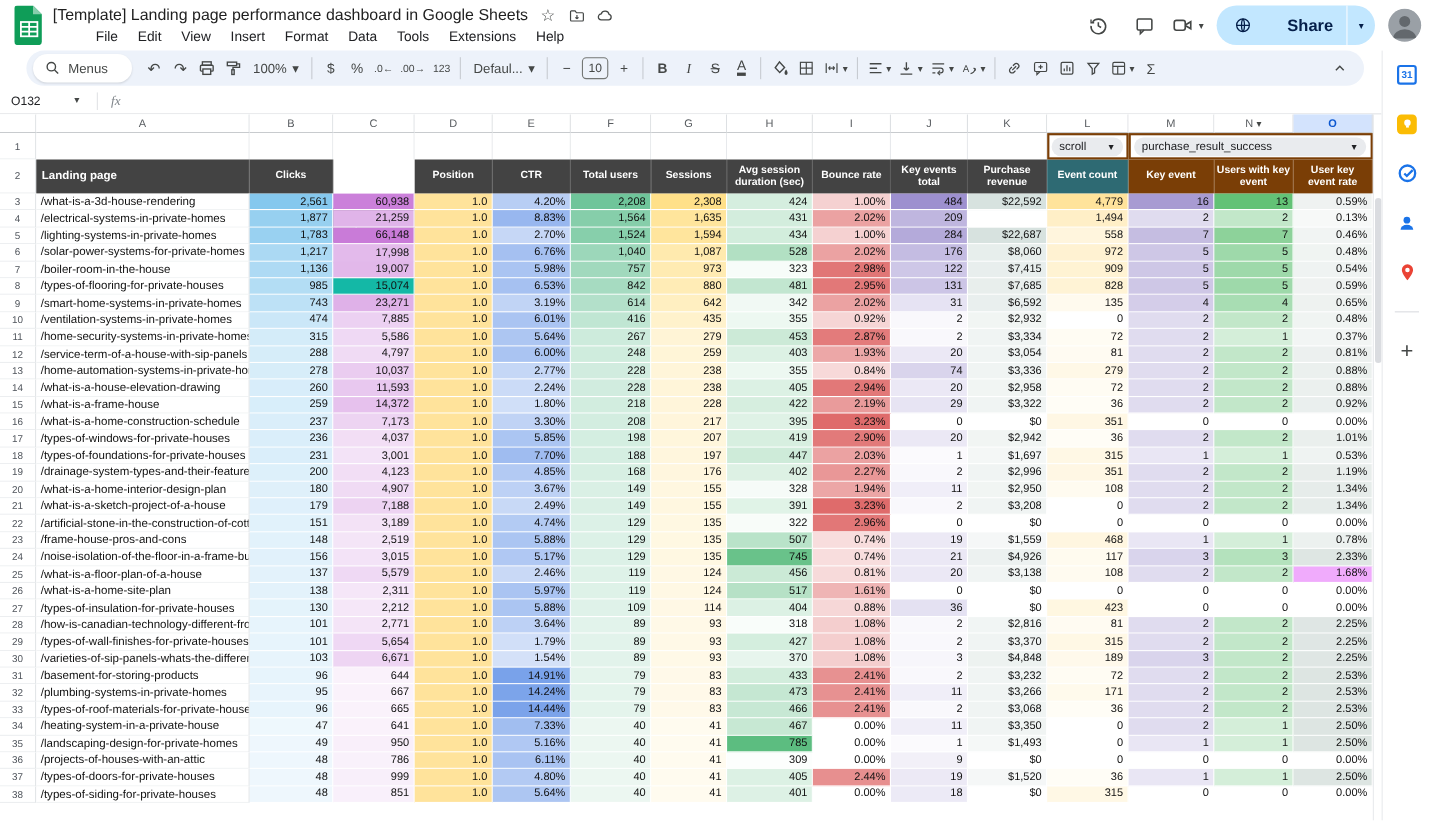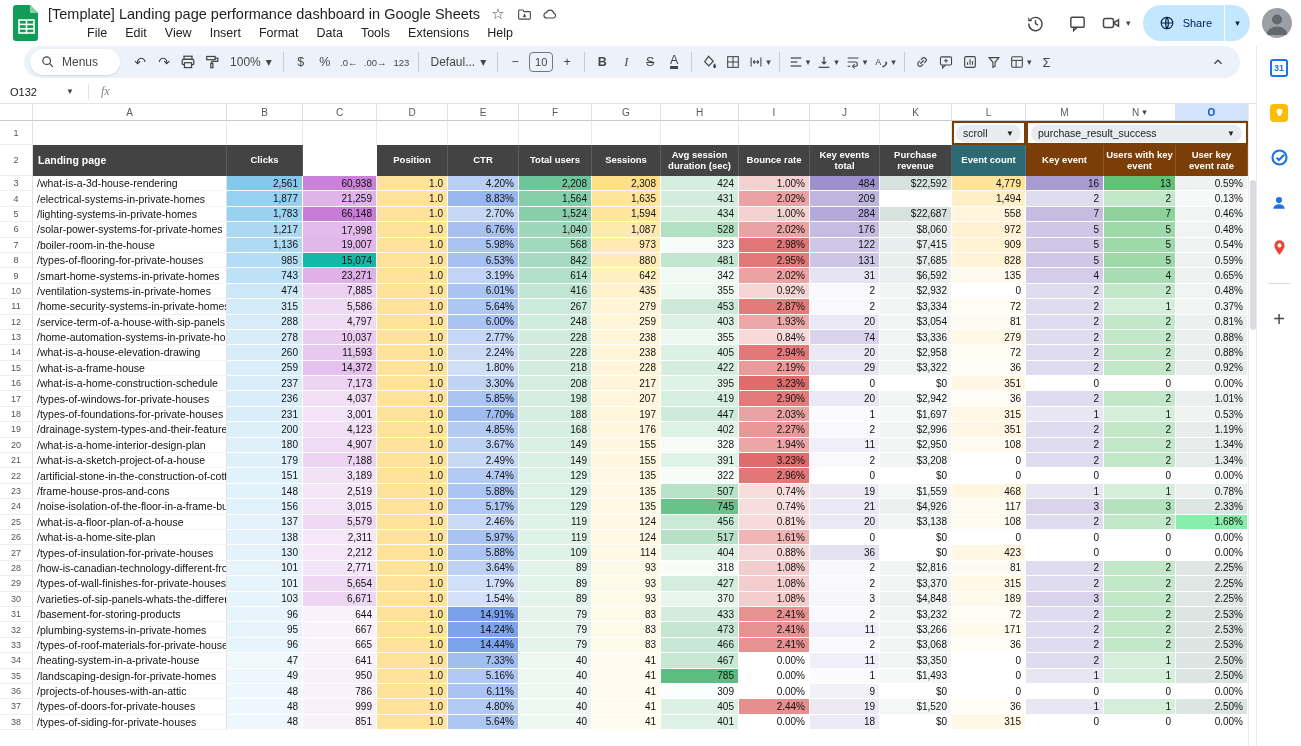--- a/index.html
+++ b/index.html
@@ -15,21 +15,21 @@
   .doc-title { font-size:14.5px; color:#1f1f1f; }
   .title-ico { width:16px; height:16px; color:#444746; display:inline-flex; align-items:center; justify-content:center; font-size:15px; }
   #menubar { display:flex; gap:4px; margin-top:2px; margin-left:-6px;justify-content:center; }
   .menu-item { font-size:12.5px; color:#202124; padding:2px 7px; border-radius:9px; cursor:default; }
   .topbar-right { position:absolute; right:9px; top:5px; display:flex; align-items:center; gap:6px; }
   .tb-action { width:36px; height:36px; border-radius:50%; display:flex; align-items:center; justify-content:center; }
   .video-wrap { display:flex; align-items:center; }
   .caret { font-size:9px; color:#444746; }
   .share-btn { height:36px; background:#c2e7ff; border-radius:18px; display:flex; align-items:center; margin-left:6px; }
   .share-main { display:flex; align-items:center; gap:8px; padding:0 12px 0 16px; }
-  .share-label { font-size:11px; font-weight:normal; color:#041e49; }
+  .share-label { font-size:15px; font-weight:bold; color:#041e49;margin-left:24px; }
   .share-caret { width:26px; height:36px; display:flex; align-items:center; justify-content:center; border-left:1px solid #f8fbff; }
   .avatar { width:30px; height:30px; border-radius:50%; background:#b7bbbf; margin-left:6px; overflow:hidden; display:flex; align-items:flex-end; justify-content:center; }
 
   
   #toolbar { position:absolute; left:24px; top:46px; width:1216px; height:32px; background:#edf2fa; border-radius:16px; display:flex; align-items:center; padding:0 10px 0 6px; }
   .menus-search { height:26px; background:#fff; border-radius:13px; display:flex; align-items:center; gap:6px; padding:0 22px 0 10px; margin-right:8px; box-shadow:0 1px 2px rgba(0,0,0,.12); }
   .menus-search span { font-size:12px; color:#444746; }
   .tb-btn { min-width:24px; height:26px; padding:0 3px; display:flex; align-items:center; justify-content:center; border-radius:4px; color:#444746; }
   .tb-btn svg { display:block; }
   .tb-glyph { font-size:12.5px; color:#444746; }
@@ -510,21 +510,21 @@
         <div class="cell" style="width: 72px; flex: 0 0 72px; height: 15.4px; background: rgb(158, 217, 170);">5</div>
         <div class="cell" style="width: 72px; flex: 0 0 72px; height: 15.4px; background: rgb(240, 244, 242);">0.48%</div>
       </div>
       <div class="row" style="height: 15.4px;">
         <div class="rownum">7</div>
         <div class="cell a" style="width: 194px; flex: 0 0 194px; height: 15.4px; background: rgb(255, 255, 255);">/boiler-room-in-the-house</div>
         <div class="cell" style="width: 76px; flex: 0 0 76px; height: 15.4px; background: rgb(174, 218, 244);">1,136</div>
         <div class="cell" style="width: 74px; flex: 0 0 74px; height: 15.4px; background: rgb(226, 184, 234);">19,007</div>
         <div class="cell" style="width: 71px; flex: 0 0 71px; height: 15.4px; background: rgb(255, 227, 155);">1.0</div>
         <div class="cell" style="width: 71px; flex: 0 0 71px; height: 15.4px; background: rgb(170, 196, 242);">5.98%</div>
-        <div class="cell" style="width: 73px; flex: 0 0 73px; height: 15.4px; background: rgb(161, 217, 189);">568</div>
+        <div class="cell" style="width: 73px; flex: 0 0 73px; height: 15.4px; background: rgb(161, 217, 189);">757</div>
         <div class="cell" style="width: 69px; flex: 0 0 69px; height: 15.4px; background: rgb(255, 235, 178);">973</div>
         <div class="cell" style="width: 78px; flex: 0 0 78px; height: 15.4px; background: rgb(247, 252, 249);">323</div>
         <div class="cell" style="width: 71px; flex: 0 0 71px; height: 15.4px; background: rgb(225, 118, 118);">2.98%</div>
         <div class="cell" style="width: 70px; flex: 0 0 70px; height: 15.4px; background: rgb(206, 199, 231);">122</div>
         <div class="cell" style="width: 72px; flex: 0 0 72px; height: 15.4px; background: rgb(232, 238, 237);">$7,415</div>
         <div class="cell" style="width: 74px; flex: 0 0 74px; height: 15.4px; background: rgb(255, 243, 211);">909</div>
         <div class="cell" style="width: 78px; flex: 0 0 78px; height: 15.4px; background: rgb(206, 199, 230);">5</div>
         <div class="cell" style="width: 72px; flex: 0 0 72px; height: 15.4px; background: rgb(158, 217, 170);">5</div>
         <div class="cell" style="width: 72px; flex: 0 0 72px; height: 15.4px; background: rgb(239, 243, 242);">0.54%</div>
       </div>
@@ -843,21 +843,21 @@
         <div class="cell" style="width: 71px; flex: 0 0 71px; height: 15.4px; background: rgb(201, 217, 246);">2.46%</div>
         <div class="cell" style="width: 73px; flex: 0 0 73px; height: 15.4px; background: rgb(222, 242, 232);">119</div>
         <div class="cell" style="width: 69px; flex: 0 0 69px; height: 15.4px; background: rgb(255, 248, 228);">124</div>
         <div class="cell" style="width: 78px; flex: 0 0 78px; height: 15.4px; background: rgb(203, 234, 214);">456</div>
         <div class="cell" style="width: 71px; flex: 0 0 71px; height: 15.4px; background: rgb(247, 218, 218);">0.81%</div>
         <div class="cell" style="width: 70px; flex: 0 0 70px; height: 15.4px; background: rgb(235, 232, 245);">20</div>
         <div class="cell" style="width: 72px; flex: 0 0 72px; height: 15.4px; background: rgb(240, 244, 243);">$3,138</div>
         <div class="cell" style="width: 74px; flex: 0 0 74px; height: 15.4px; background: rgb(255, 251, 240);">108</div>
         <div class="cell" style="width: 78px; flex: 0 0 78px; height: 15.4px; background: rgb(224, 220, 239);">2</div>
         <div class="cell" style="width: 72px; flex: 0 0 72px; height: 15.4px; background: rgb(194, 231, 201);">2</div>
-        <div class="cell" style="width: 72px; flex: 0 0 72px; height: 15.4px; background: #86efac; text-align: center;">1.68%</div>
+        <div class="cell" style="width: 72px; flex: 0 0 72px; height: 15.4px; background: #f0abfc; text-align: center;">1.68%</div>
       </div>
       <div class="row" style="height: 15.4px;">
         <div class="rownum">26</div>
         <div class="cell a" style="width: 194px; flex: 0 0 194px; height: 15.4px; background: rgb(255, 255, 255);">/what-is-a-home-site-plan</div>
         <div class="cell" style="width: 76px; flex: 0 0 76px; height: 15.4px; background: rgb(227, 242, 251);">138</div>
         <div class="cell" style="width: 74px; flex: 0 0 74px; height: 15.4px; background: rgb(245, 230, 248);">2,311</div>
         <div class="cell" style="width: 71px; flex: 0 0 71px; height: 15.4px; background: rgb(255, 227, 155);">1.0</div>
         <div class="cell" style="width: 71px; flex: 0 0 71px; height: 15.4px; background: rgb(170, 196, 242);">5.97%</div>
         <div class="cell" style="width: 73px; flex: 0 0 73px; height: 15.4px; background: rgb(222, 242, 232);">119</div>
         <div class="cell" style="width: 69px; flex: 0 0 69px; height: 15.4px; background: rgb(255, 248, 228);">124</div>

